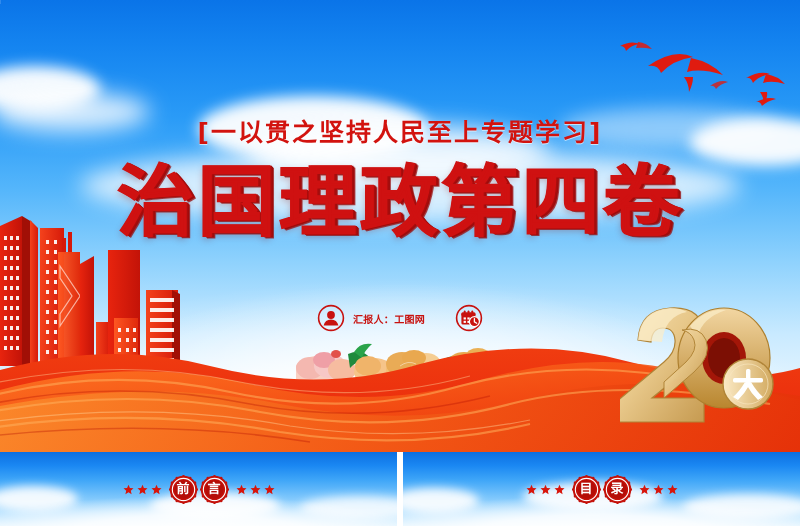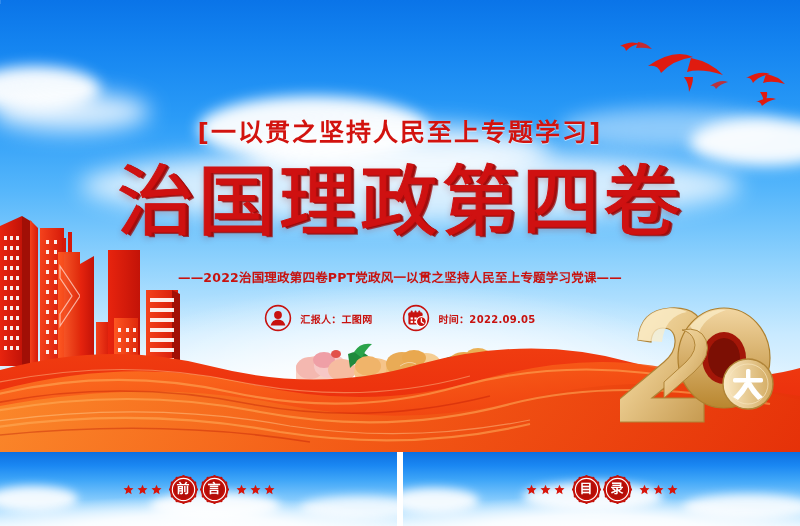--- a/index.html
+++ b/index.html
@@ -60,21 +60,21 @@
   .bracket-line{
     position:absolute;left:0;top:112px;width:800px;text-align:center;
     font-size:25px;font-weight:700;letter-spacing:2px;color:#d2130f;
     font-family:"DejaVu Sans","Liberation Sans",sans-serif;
     text-shadow:0 1px 0 rgba(255,255,255,.6);
     white-space:nowrap;
   }
 
   .main-title{
     position:absolute;left:0;top:160px;width:800px;text-align:center;
-    font-size:78px;line-height:84px;font-weight:400;
+    font-size:78px;line-height:84px;font-weight:700;
     letter-spacing:3px;color:#cf1111;
     font-family:"DejaVu Sans","Liberation Sans",sans-serif;
     text-shadow:
       2px 0 0 #a80d0d, 3px 1px 0 #a00b0b,
       4px 2px 0 rgba(150,10,10,.75),
       0 3px 7px rgba(120,0,0,.28);
     white-space:nowrap;
     -webkit-text-stroke:1px #cf1111;
   }
 
@@ -405,21 +405,20 @@
           </g>
         </g>
 
         <path d="M62 34 q18 -4 24 10 q6 16 -12 32 l-30 26 l0 -16 l22 -20 q12 -12 8 -22 q-3 -8 -12 -10z" fill="url(#gold1)" stroke="#b08437" stroke-width="1" opacity=".98"></path>
       </svg>
     </div>
 
     <div class="textwrap">
       <div class="bracket-line">[一以贯之坚持人民至上专题学习]</div>
       <div class="main-title">治国理政第四卷</div>
-      <div class="desc-line">——2022治国理政第四卷PPT党政风一以贯之坚持人民至上专题学习党课——</div>
 
       <div class="meta-row">
         <div class="meta-item">
           <span class="meta-icon">
             <svg viewBox="0 0 28 28" aria-hidden="true">
               <circle cx="14" cy="14" r="12.4" fill="none" stroke="#c8120f" stroke-width="1.6"></circle>
               <circle cx="14" cy="11" r="3.9" fill="#c8120f"></circle>
               <path d="M6.6 21.6 q1.4 -6 7.4 -6 q6 0 7.4 6 z" fill="#c8120f"></path>
             </svg>
           </span>
@@ -438,21 +437,20 @@
               <g fill="#fff">
                 <rect x="8.6" y="13.4" width="2.3" height="2.1"></rect>
                   <rect x="12.4" y="13.4" width="2.3" height="2.1"></rect>
                 <rect x="8.6" y="16.8" width="2.3" height="2.1"></rect>
                   <rect x="12.4" y="16.8" width="2.3" height="2.1"></rect>
               </g>
               <circle cx="19.4" cy="17.6" r="5" fill="#c8120f" stroke="#fff" stroke-width="1.2"></circle>
               <path d="M19.4 14.6 l0 3.2 l2.3 1.4" stroke="#fff" stroke-width="1.3" fill="none" stroke-linecap="round"></path>
             </svg>
           </span>
-          <span class="meta-text">时间：2022.09.05</span>
         </div>
       </div>
     </div>
   </div>
 
   <div class="thumbs">
 
     <div class="thumb">
       <div class="tsky"></div>
       <div class="tcloud" style="left:-12px;top:34px;width:90px;height:26px;"></div>

